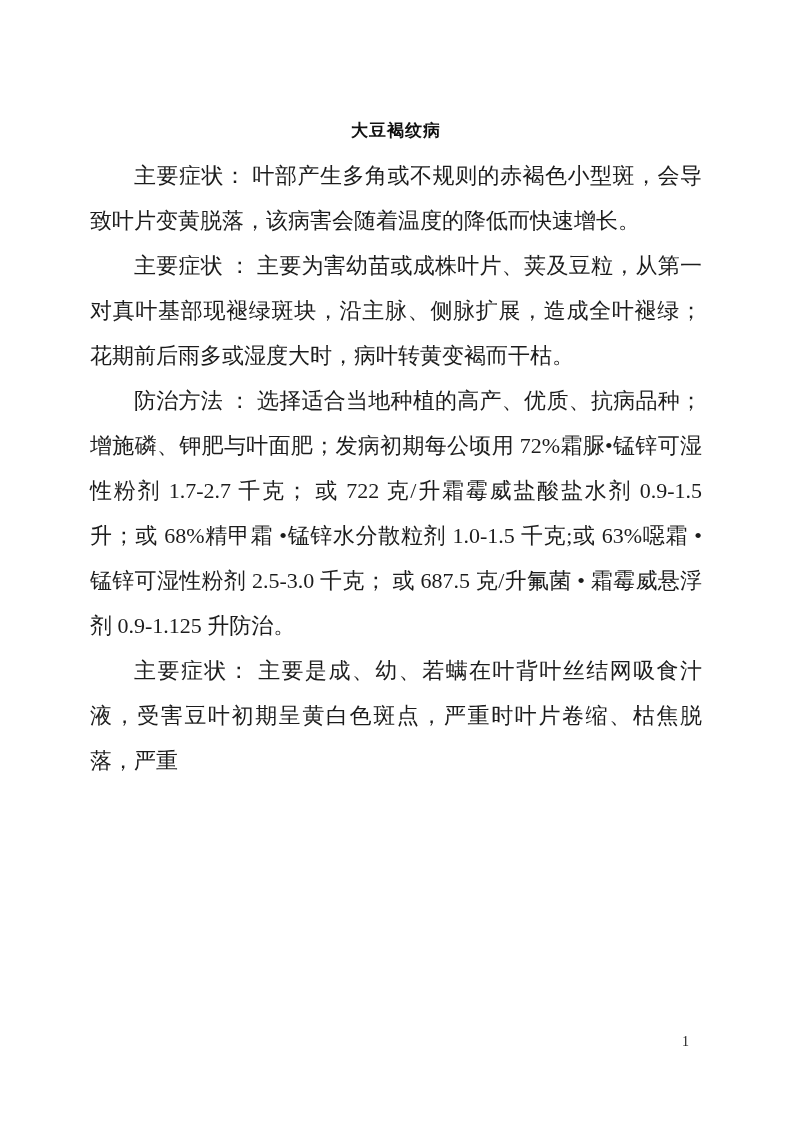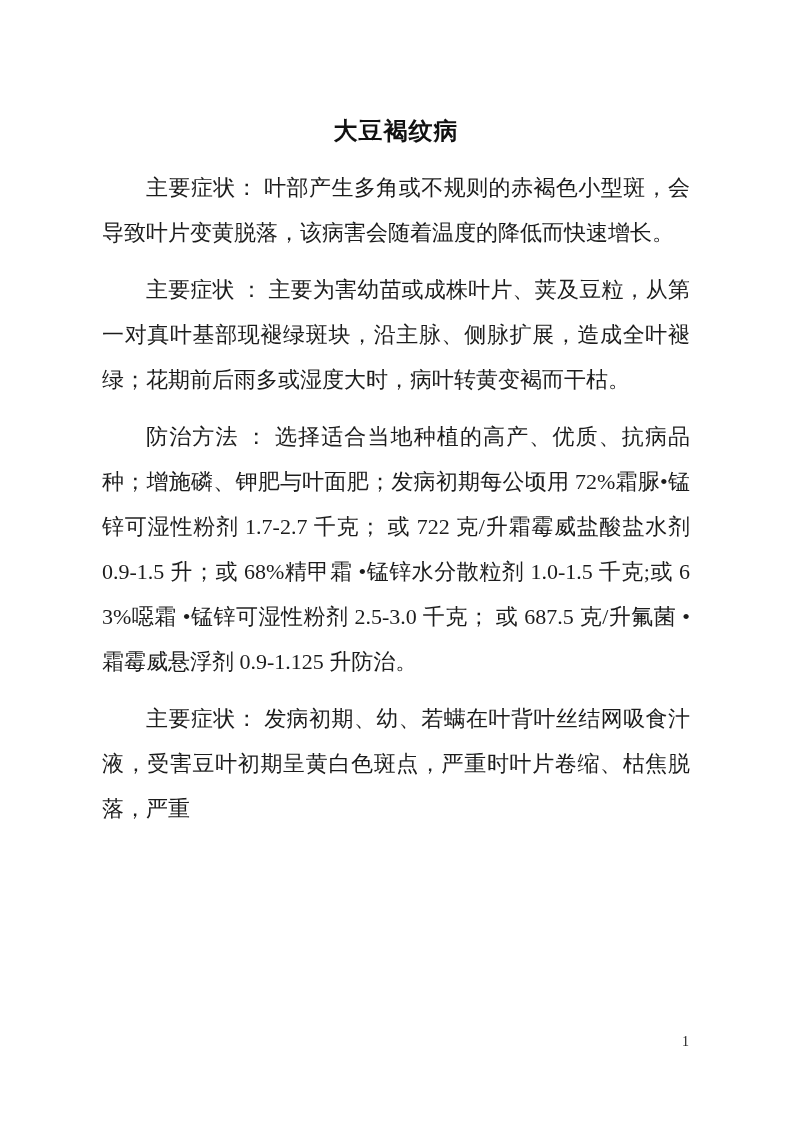--- a/index.html
+++ b/index.html
@@ -18,29 +18,29 @@
   }
   .content {
     position: absolute;
     left: 90px;
     top: 108px;
     width: 612px;
   }
   .section-title {
     font-family: "Liberation Sans", sans-serif;
     font-weight: 700;
-    font-size: 24px;
+    font-size: 17px;
     line-height: 45px;
     text-align: center;
     margin: 0;
     color: #111111;
     letter-spacing: 1px;
   }
   .para {
-    margin: 12px;
+    margin: 0;
     font-size: 22px;
     line-height: 45px;
     text-align: justify;
     text-indent: 2em;
     word-break: break-all;
     color: #1c1c1c;
     font-family: Liberation Serif, serif;
   }
   .page-number {
     position: absolute;
@@ -57,18 +57,18 @@
 
 <div class="page">
   <div class="content">
 
     <h2 class="section-title">大豆褐纹病</h2>
     <p class="para">主要症状： 叶部产生多角或不规则的赤褐色小型斑，会导致叶片变黄脱落，该病害会随着温度的降低而快速增长。</p>
 
     <p class="para">主要症状 ： 主要为害幼苗或成株叶片、荚及豆粒，从第一对真叶基部现褪绿斑块，沿主脉、侧脉扩展，造成全叶褪绿；花期前后雨多或湿度大时，病叶转黄变褐而干枯。</p>
     <p class="para">防治方法 ： 选择适合当地种植的高产、优质、抗病品种；增施磷、钾肥与叶面肥；发病初期每公顷用 72%霜脲•锰锌可湿性粉剂 1.7-2.7 千克； 或 722 克/升霜霉威盐酸盐水剂 0.9-1.5 升；或 68%精甲霜 •锰锌水分散粒剂 1.0-1.5 千克;或 63%噁霜 •锰锌可湿性粉剂 2.5-3.0 千克； 或 687.5 克/升氟菌 • 霜霉威悬浮剂 0.9-1.125 升防治。</p>
 
-    <p class="para">主要症状： 发病初期、幼、若螨在叶背叶丝结网吸食汁液，受害豆叶初期呈黄白色斑点，严重时叶片卷缩、枯焦脱落，严重</p>
+    <p class="para">主要症状： 主要是成、幼、若螨在叶背叶丝结网吸食汁液，受害豆叶初期呈黄白色斑点，严重时叶片卷缩、枯焦脱落，严重</p>
 
   </div>
 
   <div class="page-number">1</div>
 </div>
 
 </body></html>

